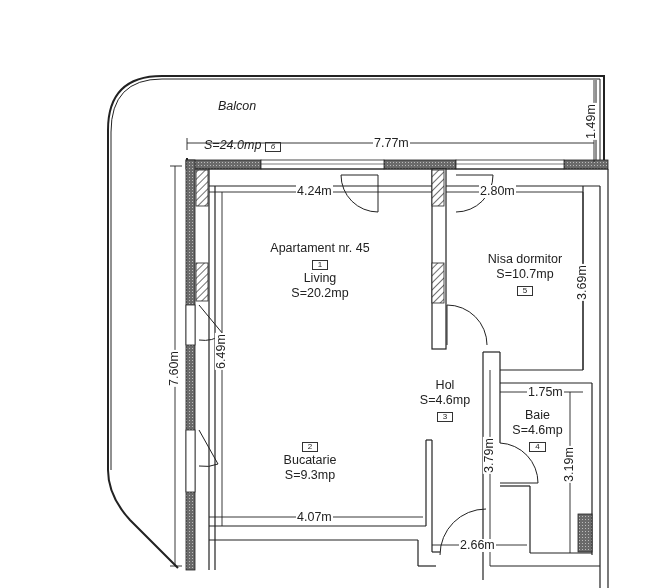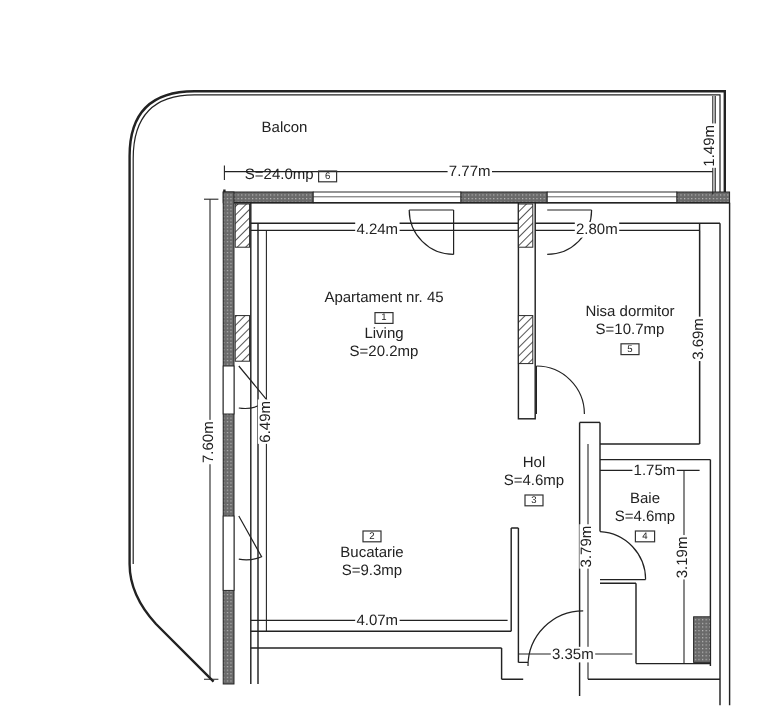--- a/index.html
+++ b/index.html
@@ -118,21 +118,21 @@
     <line x1="170" y1="566" x2="182" y2="566"></line>
     <line x1="222" y1="192" x2="222" y2="526"></line>
     <line x1="500" y1="392" x2="583" y2="392"></line>
     <line x1="570" y1="392" x2="570" y2="553"></line>
     <line x1="490" y1="370" x2="490" y2="566"></line>
     <line x1="209" y1="517" x2="423" y2="517"></line>
     <line x1="432" y1="545" x2="527" y2="545"></line>
   </g>
 </svg>
 
-<div class="lbl" style="left:200px;top:99px;width:110px;">
+<div class="lbl" style="left:200px;top:99px;width:110px;font-style:italic;">
   <div style="text-align:left;padding-left:18px;">Balcon</div>
   <div style="text-align:left;padding-left:4px;margin-top:24px;"><span>S=24.0mp</span> <span class="tag">6</span></div>
 </div>
 
 <div class="lbl" style="left:250px;top:241px;width:140px;">
   <div>Apartament nr. 45</div>
   <div><span class="tag">1</span></div>
   <div>Living</div>
   <div>S=20.2mp</div>
 </div>
@@ -165,13 +165,13 @@
 <span class="dim dimv" style="left:573px;top:115px;">1.49m</span>
 <span class="dim" style="left:296px;top:185px;text-align:right;">4.24m</span>
 <span class="dim" style="left:479px;top:185px;">2.80m</span>
 <span class="dim dimv" style="left:156px;top:362px;">7.60m</span>
 <span class="dim dimv" style="left:203px;top:345px;">6.49m</span>
 <span class="dim dimv" style="left:564px;top:276px;">3.69m</span>
 <span class="dim" style="left:527px;top:386px;">1.75m</span>
 <span class="dim dimv" style="left:551px;top:458px;">3.19m</span>
 <span class="dim dimv" style="left:471px;top:449px;">3.79m</span>
 <span class="dim" style="left:296px;top:511px;">4.07m</span>
-<span class="dim" style="left:459px;top:539px;">3.35m</span>
+<span class="dim" style="left:459px;top:539px;">2.66m</span>
 
 </body></html>

